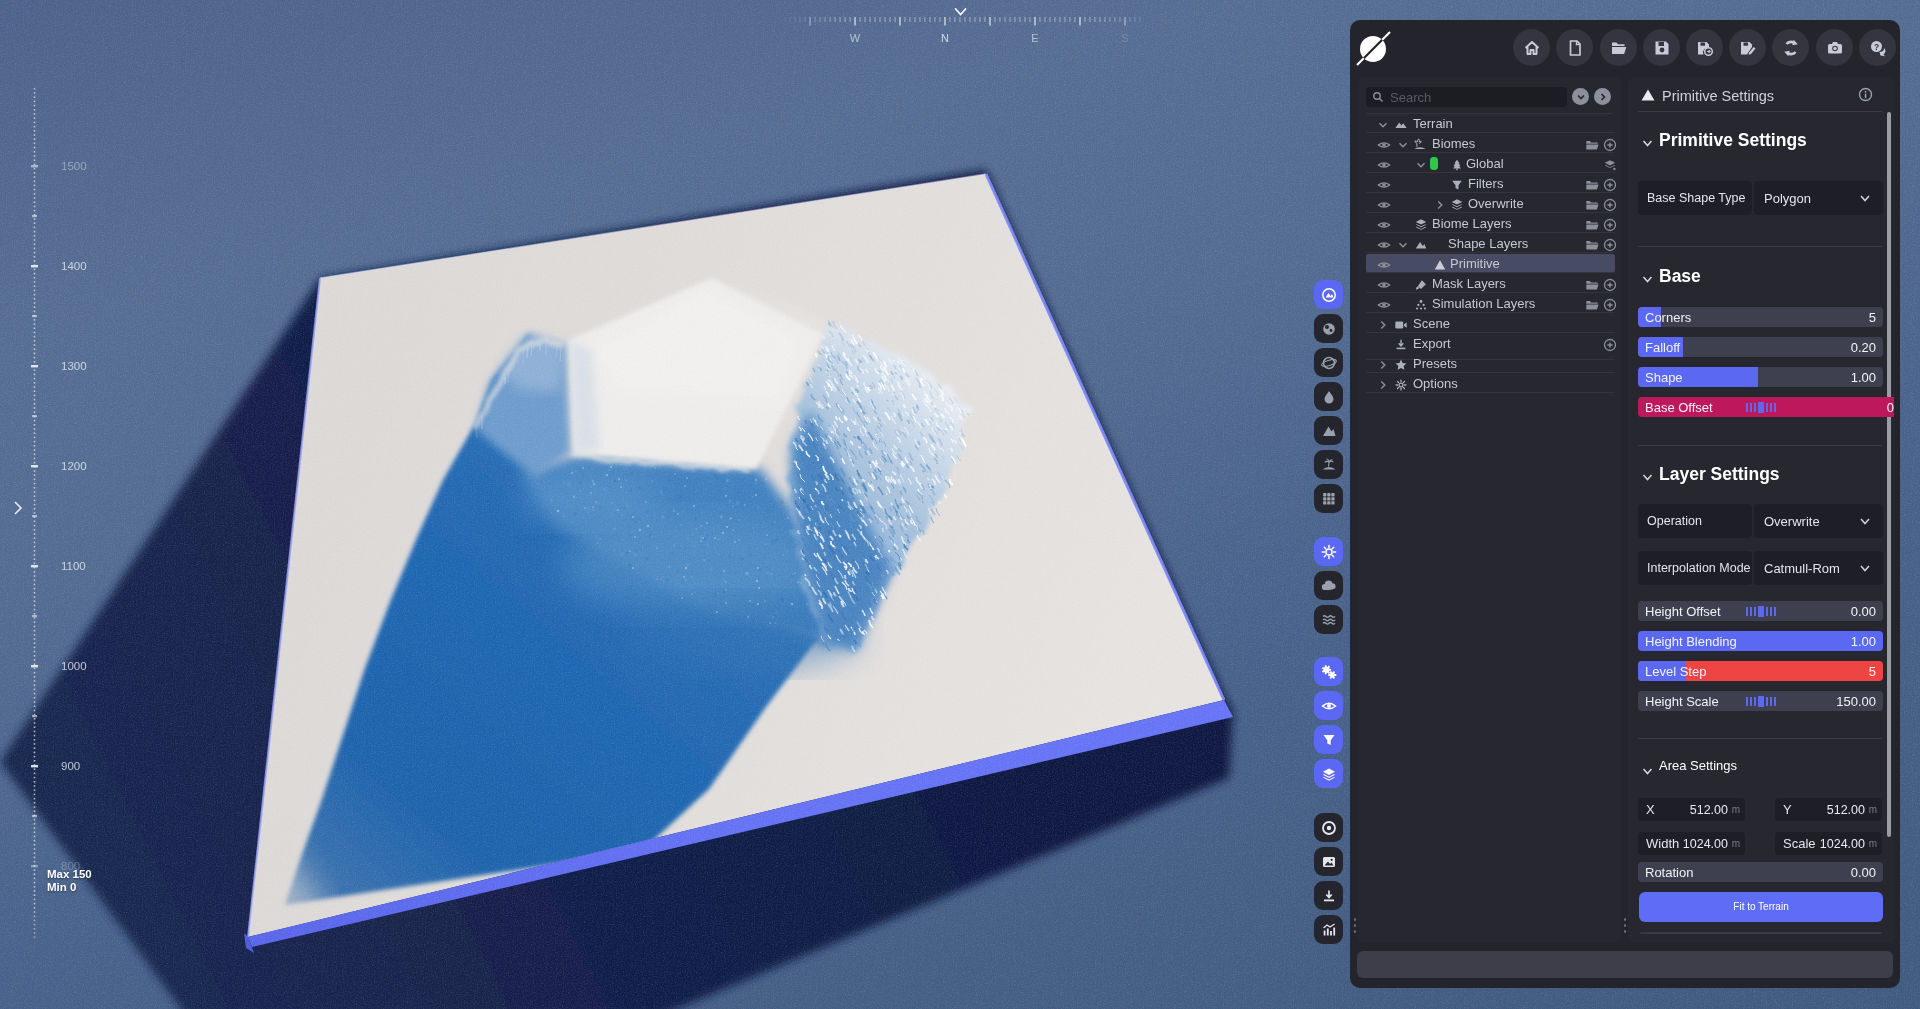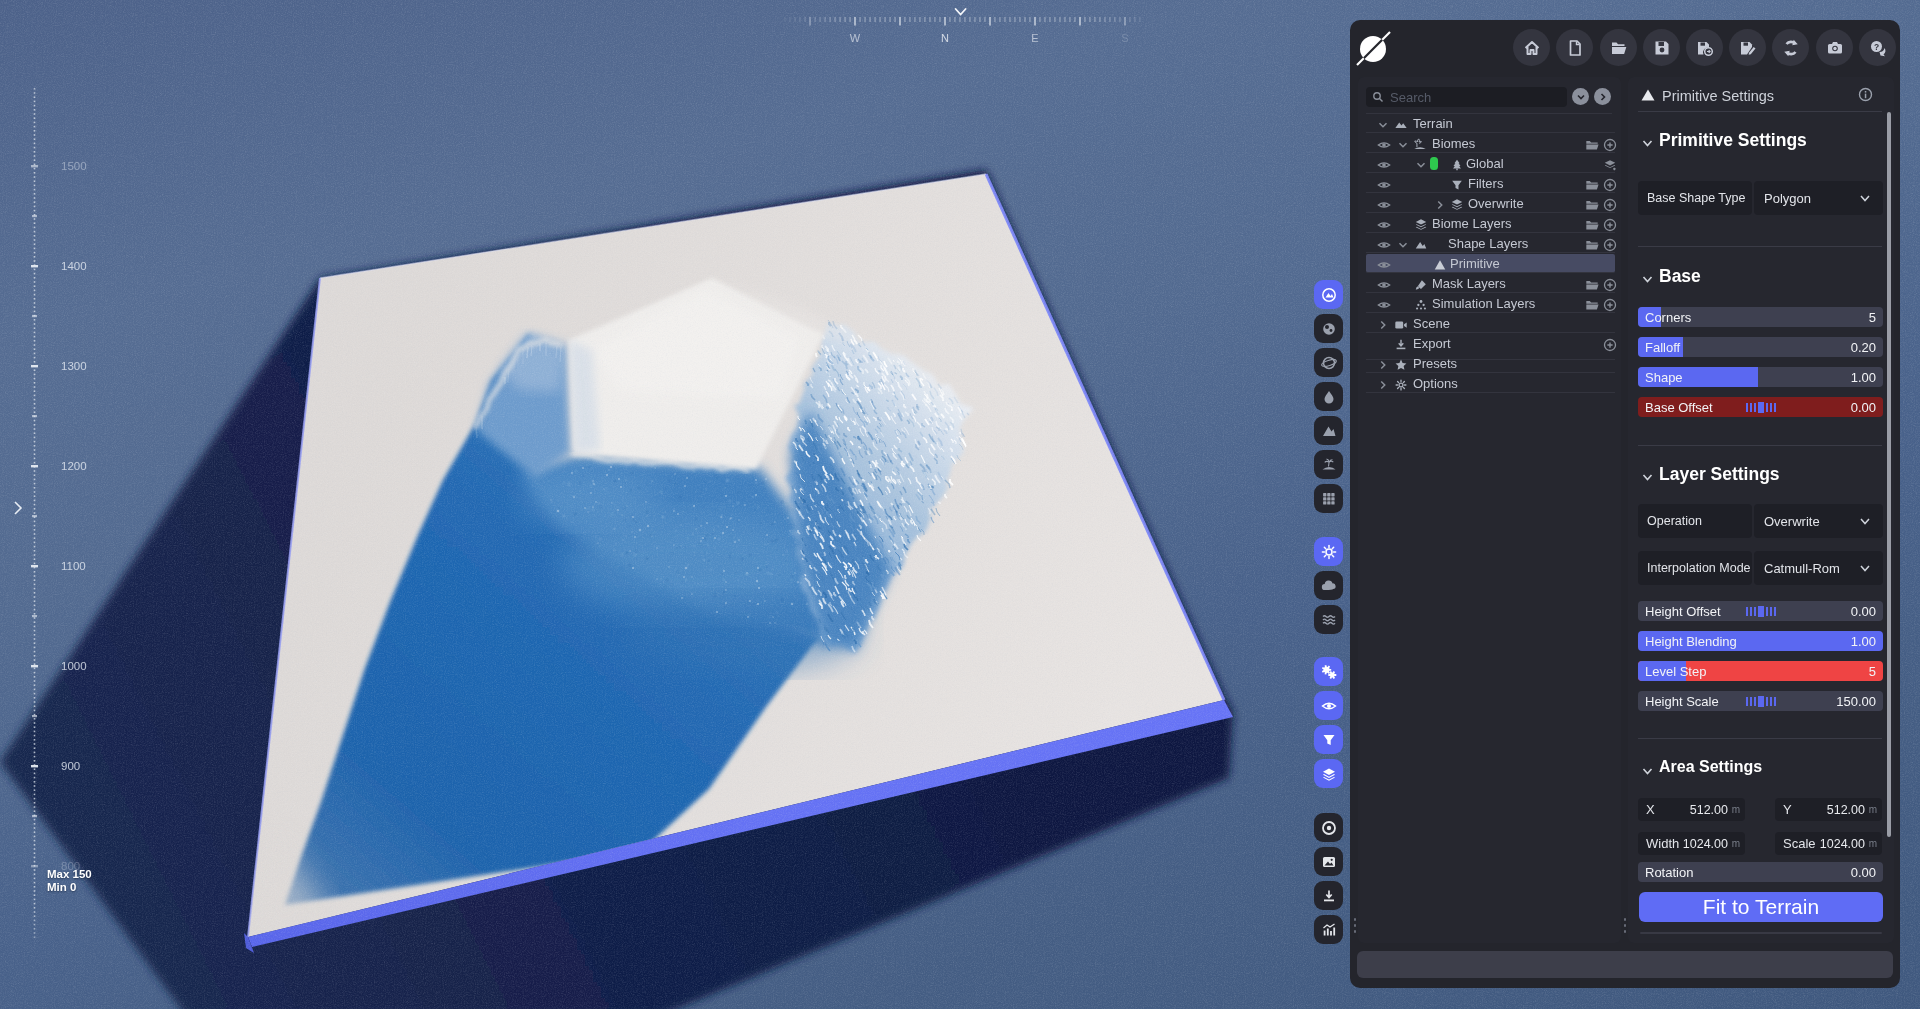--- a/index.html
+++ b/index.html
@@ -2250,21 +2250,21 @@
       <div class="abs" style="left:10px;top:260px;width:245px;height:20px;background:#3e4050;border-radius:4px;overflow:hidden">
         <span class="abs" style="left:0;top:0;width:45px;height:20px;background:#5b68f1"></span>
         <span class="abs" style="left:7px;top:3px;font-size:13px;color:#f2f3f6">Falloff</span>
         <span class="abs" style="right:7px;top:3px;font-size:13px;color:#f2f3f6">0.20</span>
       </div>
       <div class="abs" style="left:10px;top:290px;width:245px;height:20px;background:#3e4050;border-radius:4px;overflow:hidden">
         <span class="abs" style="left:0;top:0;width:120px;height:20px;background:#5b68f1"></span>
         <span class="abs" style="left:7px;top:3px;font-size:13px;color:#f2f3f6">Shape</span>
         <span class="abs" style="right:7px;top:3px;font-size:13px;color:#f2f3f6">1.00</span>
       </div>
-      <div class="abs" style="left:10px;top:320px;width:245px;height:20px;background:#7f1d1d;border-radius:4px;overflow:hidden">
+      <div class="abs" style="left:10px;top:320px;width:281px;height:20px;background:#be185d;border-radius:4px;overflow:hidden">
         <span class="abs" style="left:108px;top:6px;width:2px;height:9px;background:#5b68f1"></span>
         <span class="abs" style="left:112px;top:6px;width:2px;height:9px;background:#5b68f1"></span>
         <span class="abs" style="left:116px;top:6px;width:2px;height:9px;background:#5b68f1"></span>
         <span class="abs" style="left:120px;top:5px;width:6px;height:11px;background:#5b68f1"></span>
         <span class="abs" style="left:128px;top:6px;width:2px;height:9px;background:#5b68f1"></span>
         <span class="abs" style="left:132px;top:6px;width:2px;height:9px;background:#5b68f1"></span>
         <span class="abs" style="left:136px;top:6px;width:2px;height:9px;background:#5b68f1"></span>
         <span class="abs" style="left:7px;top:3px;font-size:13px;color:#f2f3f6">Base Offset</span>
         <span class="abs" style="right:7px;top:3px;font-size:13px;color:#f2f3f6">0.00</span>
       </div>
@@ -2319,21 +2319,21 @@
         <span class="abs" style="left:128px;top:6px;width:2px;height:9px;background:#5b68f1"></span>
         <span class="abs" style="left:132px;top:6px;width:2px;height:9px;background:#5b68f1"></span>
         <span class="abs" style="left:136px;top:6px;width:2px;height:9px;background:#5b68f1"></span>
         <span class="abs" style="left:7px;top:3px;font-size:13px;color:#f2f3f6">Height Scale</span>
         <span class="abs" style="right:7px;top:3px;font-size:13px;color:#f2f3f6">150.00</span>
       </div>
       <div class="abs" style="left:10px;top:661px;width:244px;height:1px;background:#3a3b46"></div>
       <svg class="abs" style="left:14px;top:689px" width="11" height="11" viewBox="0 0 11 11">
         <path d="M1.5,3 L5.5,7.5 L9.5,3" stroke="#cfd3db" stroke-width="1.6" fill="none"></path>
       </svg>
-      <span class="abs" style="left:31px;top:681px;font-size:16px;font-weight:bold;color:#fff">Area Settings</span>
+      <span class="abs" style="left:31px;top:681px;font-size:13px;font-weight:normal;color:#fff">Area Settings</span>
       <div class="abs" style="left:10px;top:721px;width:107px;height:23px;background:#1e1f26;border-radius:4px">
         <span class="abs" style="left:8px;top:4px;font-size:13px;color:#e3e5ea">X</span>
         <span class="abs" style="right:17px;top:4.5px;font-size:12.5px;color:#e8eaee">512.00</span>
         <span class="abs" style="right:5px;top:6px;font-size:10px;color:#787d88">m</span>
       </div>
       <div class="abs" style="left:147px;top:721px;width:107px;height:23px;background:#1e1f26;border-radius:4px">
         <span class="abs" style="left:8px;top:4px;font-size:13px;color:#e3e5ea">Y</span>
         <span class="abs" style="right:17px;top:4.5px;font-size:12.5px;color:#e8eaee">512.00</span>
         <span class="abs" style="right:5px;top:6px;font-size:10px;color:#787d88">m</span>
       </div>
@@ -2344,21 +2344,21 @@
       </div>
       <div class="abs" style="left:147px;top:755px;width:107px;height:23px;background:#1e1f26;border-radius:4px">
         <span class="abs" style="left:8px;top:4px;font-size:13px;color:#e3e5ea">Scale</span>
         <span class="abs" style="right:17px;top:4.5px;font-size:12.5px;color:#e8eaee">1024.00</span>
         <span class="abs" style="right:5px;top:6px;font-size:10px;color:#787d88">m</span>
       </div>
       <div class="abs" style="left:10px;top:785px;width:245px;height:20px;background:#3e4050;border-radius:4px;overflow:hidden">
         <span class="abs" style="left:7px;top:3px;font-size:13px;color:#f2f3f6">Rotation</span>
         <span class="abs" style="right:7px;top:3px;font-size:13px;color:#f2f3f6">0.00</span>
       </div>
-      <div class="abs" style="left:11px;top:815px;width:244px;height:30px;background:#5f6cf5;border-radius:6px;color:#fff;font-size:21px;text-align:center;line-height:30px">Fit to Terrain</div>
+      <div class="abs" style="left:11px;top:815px;width:244px;height:30px;background:#5f6cf5;border-radius:6px;color:#fff;font-size:10px;text-align:center;line-height:30px">Fit to Terrain</div>
       <div class="abs" style="left:12px;top:855px;width:242px;height:2px;background:#383944;border-radius:1px"></div>
     </div>
     <div class="abs" style="left:7px;top:931px;width:536px;height:27px;background:#3d3e4a;border-radius:6px"></div>
     <span class="abs" style="left:3.5px;top:898px;width:2.5px;height:2.5px;border-radius:50%;background:#676b77"></span>
     <span class="abs" style="left:3.5px;top:904px;width:2.5px;height:2.5px;border-radius:50%;background:#676b77"></span>
     <span class="abs" style="left:3.5px;top:910px;width:2.5px;height:2.5px;border-radius:50%;background:#676b77"></span>
     <span class="abs" style="left:273.5px;top:898px;width:2.5px;height:2.5px;border-radius:50%;background:#676b77"></span>
     <span class="abs" style="left:273.5px;top:904px;width:2.5px;height:2.5px;border-radius:50%;background:#676b77"></span>
     <span class="abs" style="left:273.5px;top:910px;width:2.5px;height:2.5px;border-radius:50%;background:#676b77"></span>
   </div>

